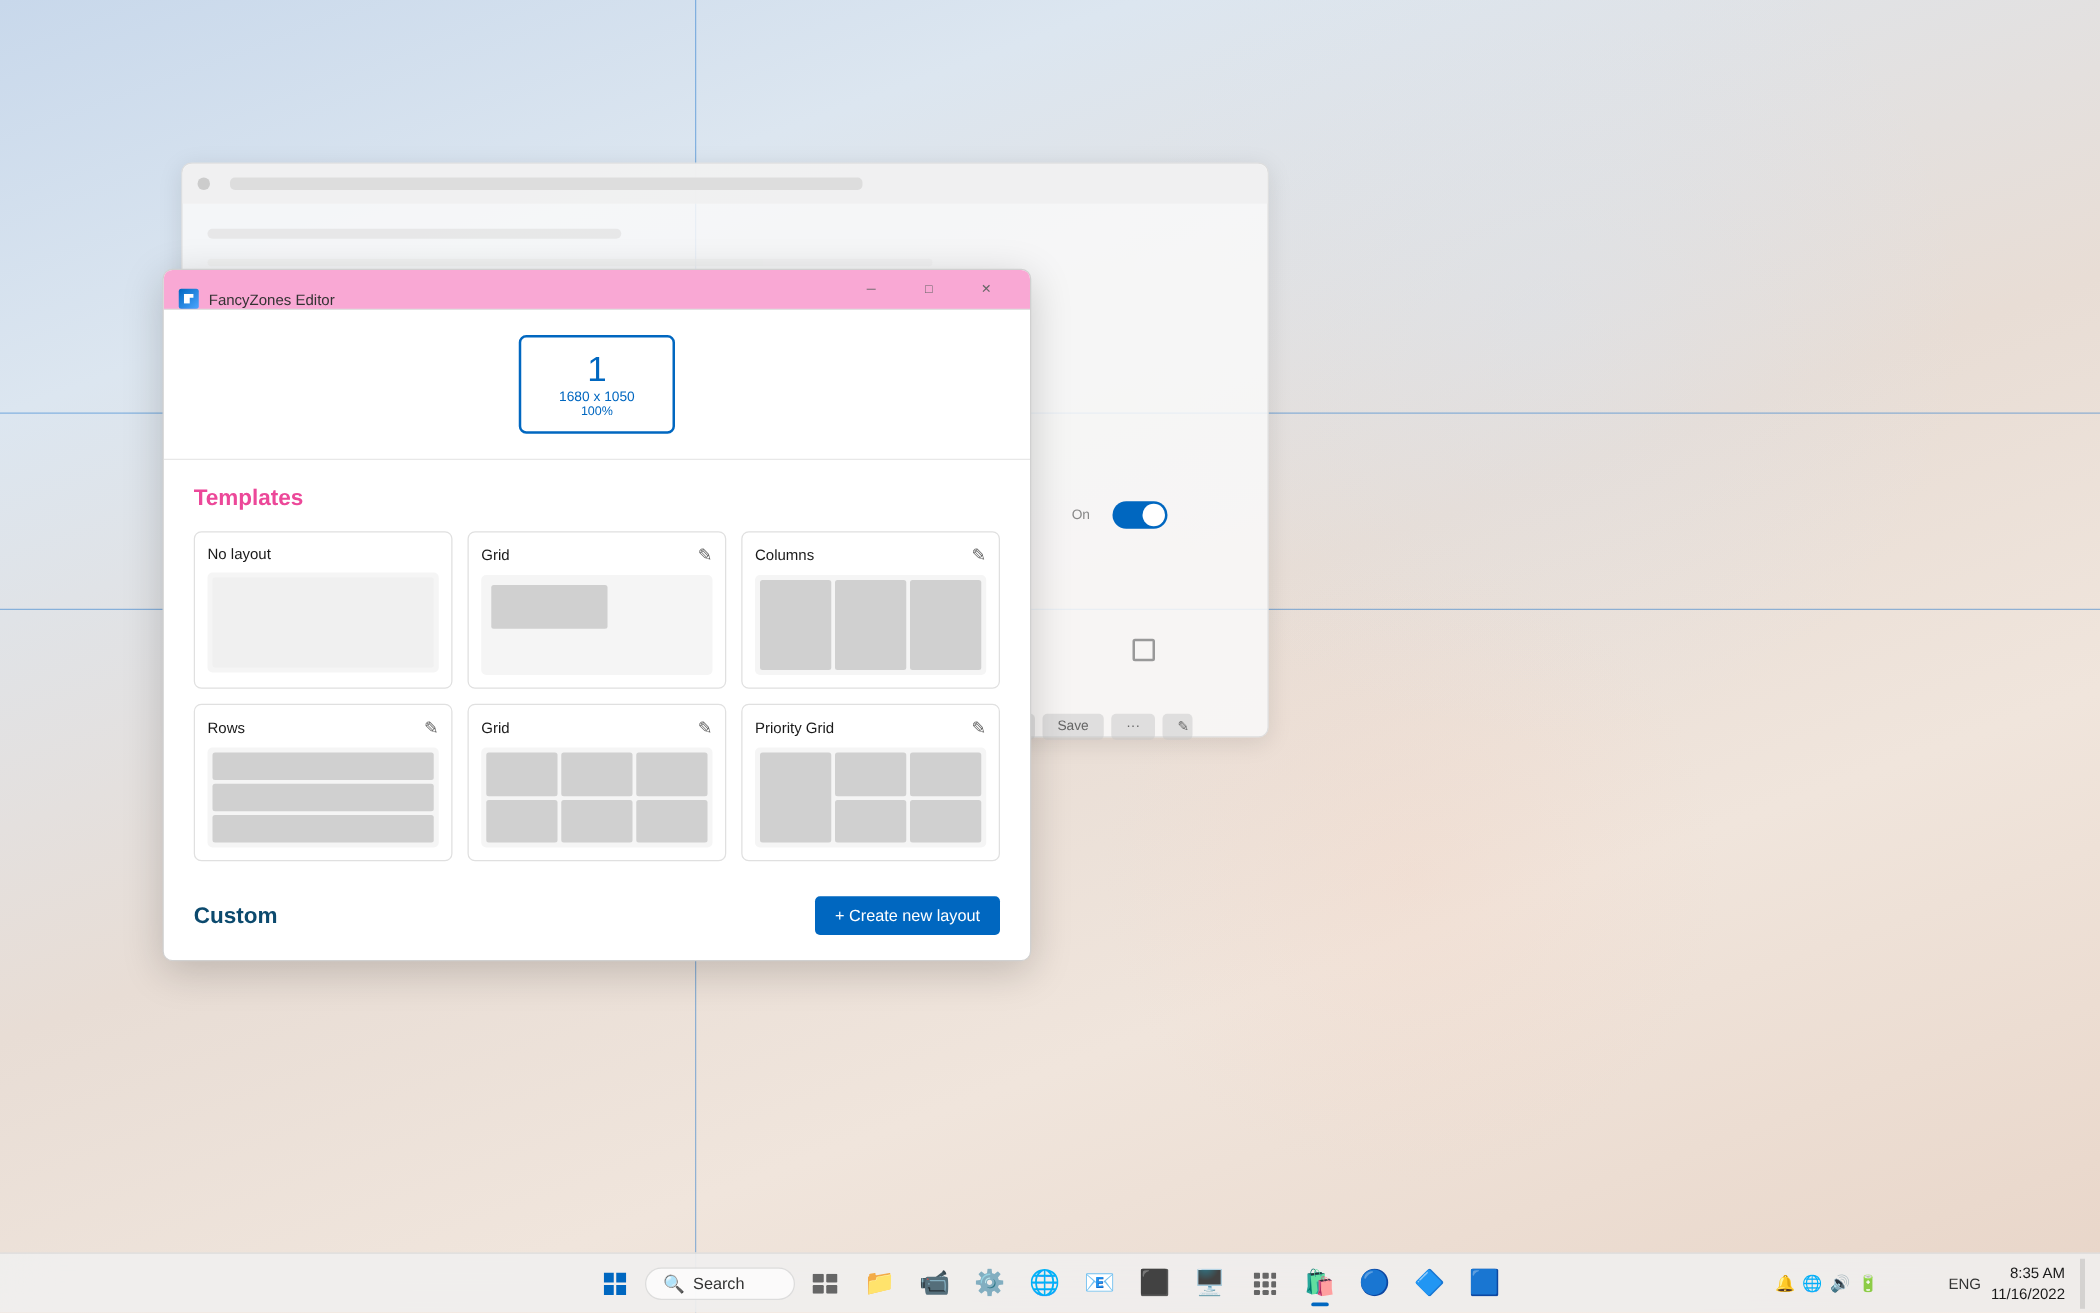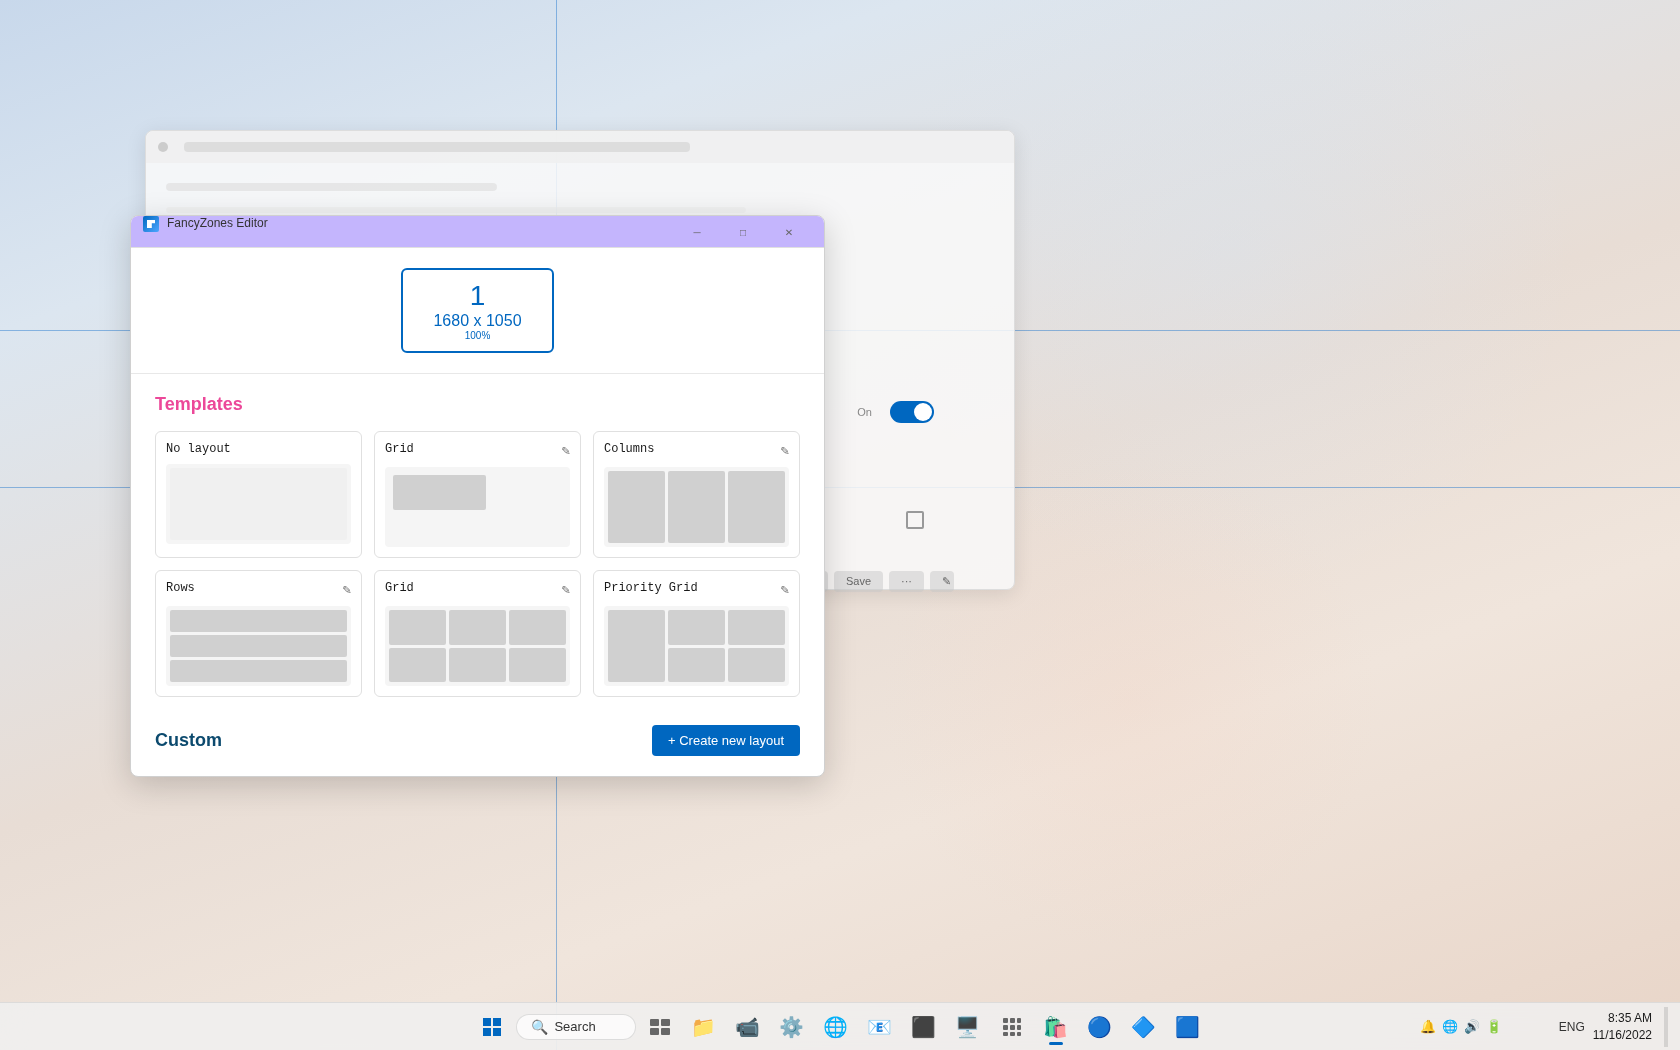--- a/index.html
+++ b/index.html
@@ -123,23 +123,23 @@
       top: 215px; left: 130px;
       width: 695px;
       background: white;
       border-radius: 8px;
       box-shadow: 0 8px 32px rgba(0,0,0,0.18);
       border: 1px solid #d0d0d0;
       overflow: hidden;
     }
     .window-titlebar {
       height: 32px;
-      background: #c4b5fd;
-      display: flex;
-      align-items: flex-start;
+      background: #f9a8d4;
+      display: flex;
+      align-items: flex-end;
       padding: 0 12px;
       border-bottom: 1px solid #e0e0e0;
       user-select: none;
     }
     .window-icon {
       width: 16px; height: 16px;
       margin-right: 8px;
       background: linear-gradient(135deg, #0067c0, #4da6ff);
       border-radius: 2px;
       display: flex; align-items: center; justify-content: center;
@@ -175,21 +175,21 @@
       text-align: center;
       cursor: pointer;
       min-width: 100px;
     }
     .monitor-number {
       font-size: 28px;
       font-weight: 300;
       color: #0067c0;
     }
     .monitor-resolution {
-      font-size: 16px;
+      font-size: 11px;
       color: #0067c0;
     }
     .monitor-percent {
       font-size: 10px;
       color: #0067c0;
     }
 
     
     .editor-content {
       padding: 20px 24px;
@@ -214,23 +214,22 @@
       border: 1px solid #e0e0e0;
       border-radius: 6px;
       padding: 10px;
       cursor: pointer;
       background: white;
       transition: border-color 0.15s;
     }
     .template-card-header {
       display: flex;
       justify-content: space-between;
-      align-items: flex-start;
+      align-items: center;
       margin-bottom: 8px;
-      font-family: Liberation Mono, monospace;
     }
     .template-name {
       font-size: 12px;
       font-weight: 500;
       color: #1a1a1a;
     }
     .edit-icon {
       color: #666;
       font-size: 14px;
       cursor: pointer;

